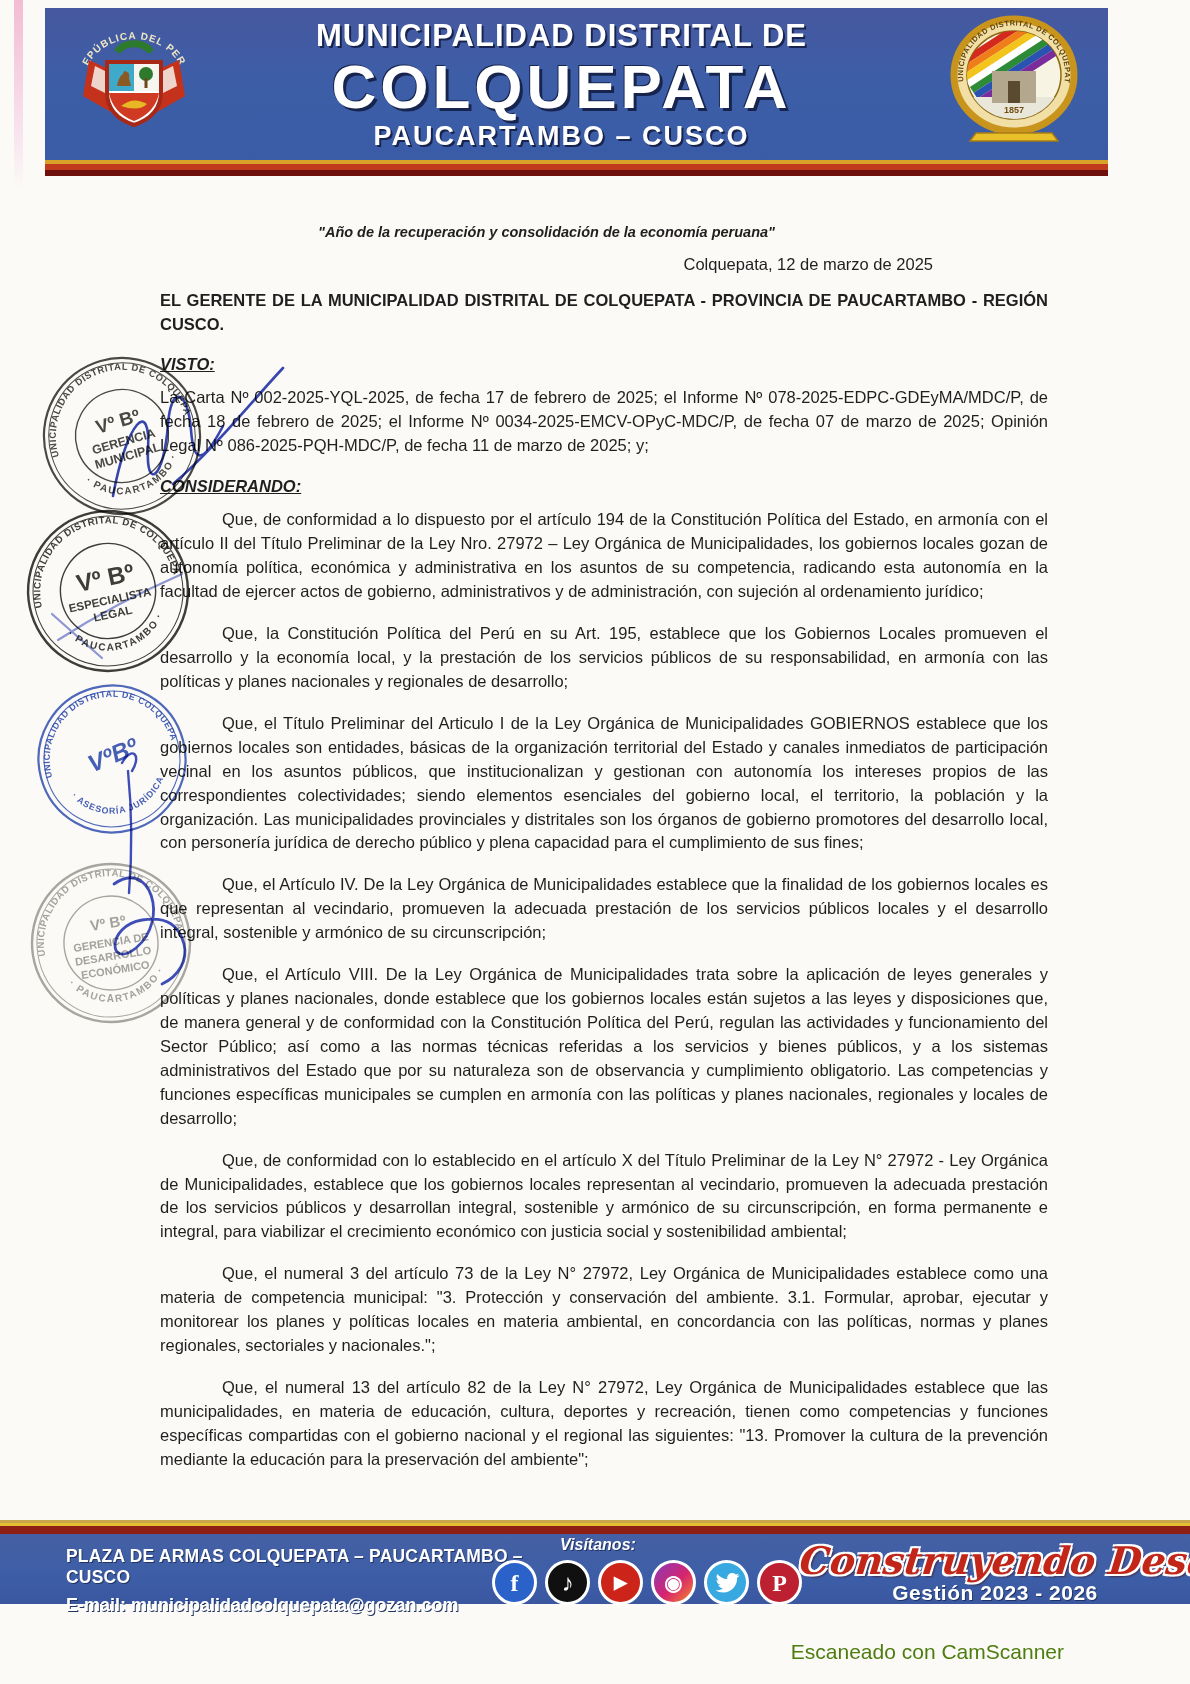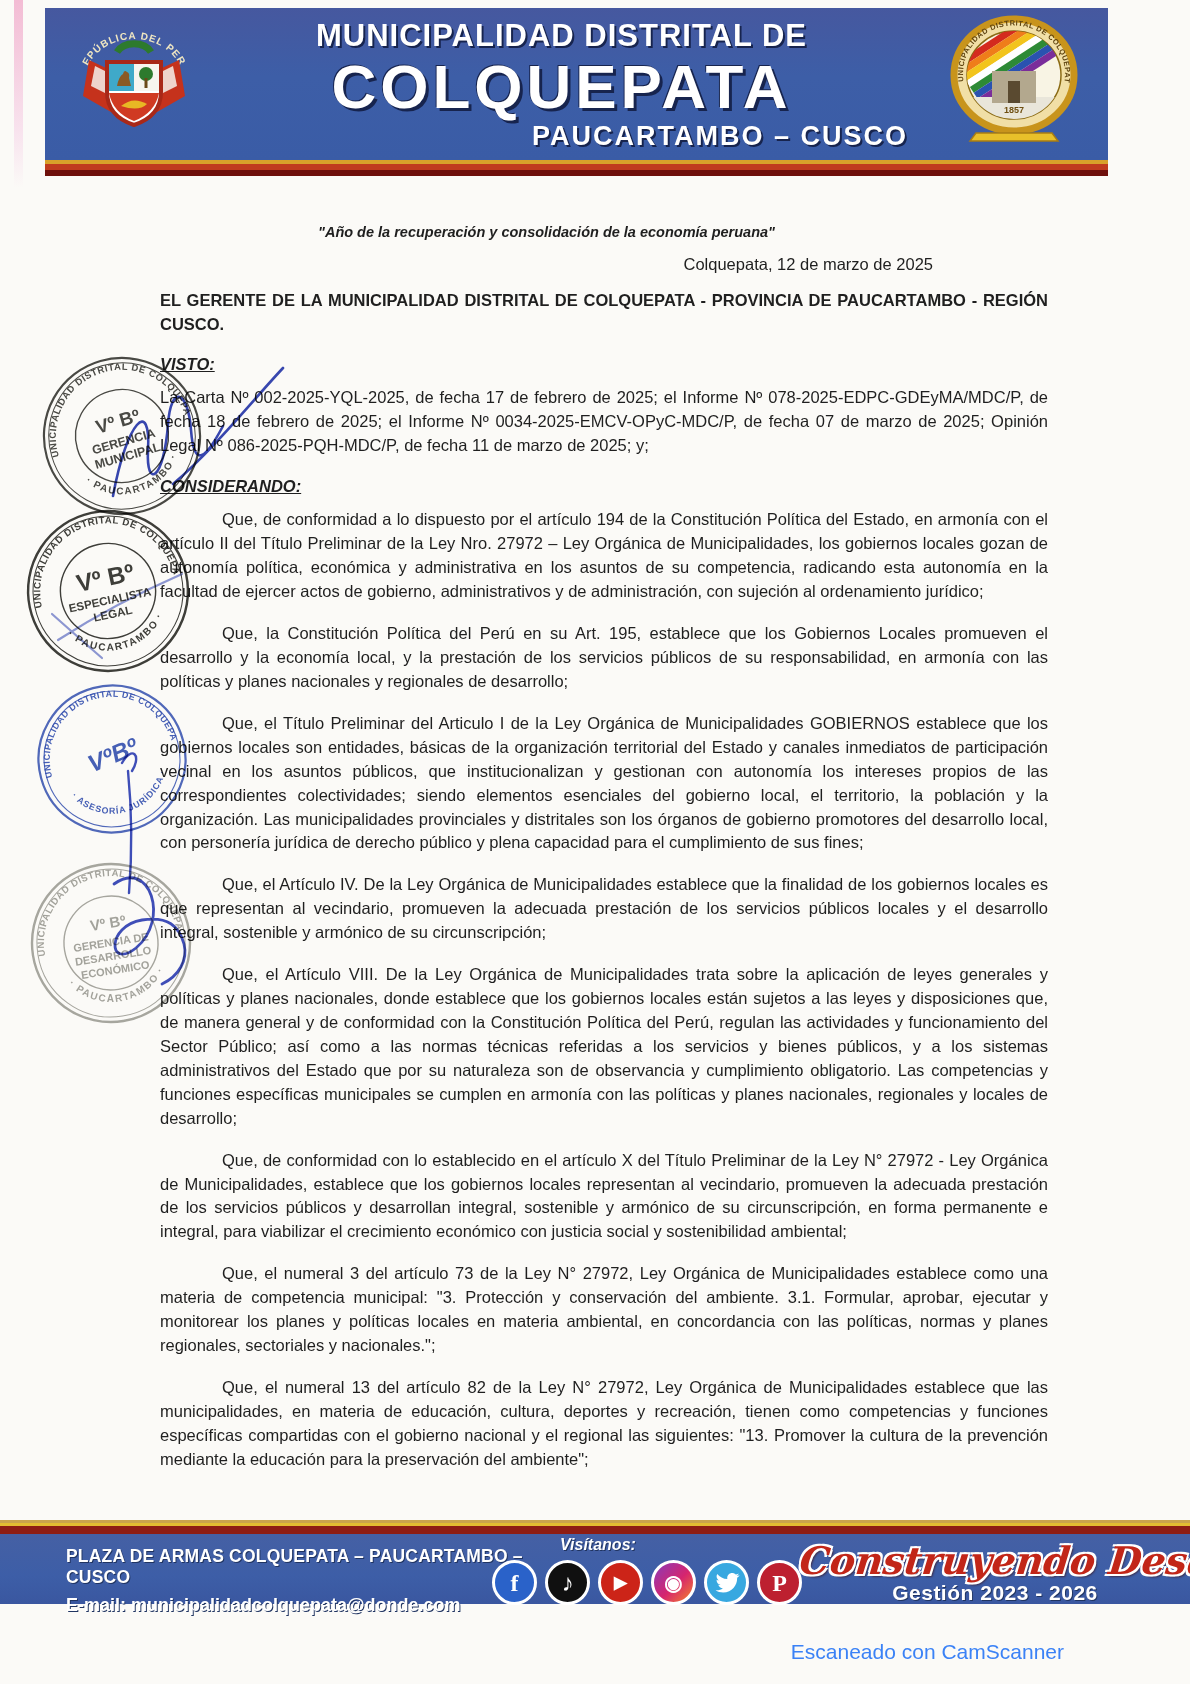--- a/index.html
+++ b/index.html
@@ -13,21 +13,21 @@
   .banner{position:absolute;left:45px;top:8px;width:1063px;height:152px;
        background:linear-gradient(180deg,#46589f,#3d5ea7 45%,#3a5ca6);}
   .banner-stripe{position:absolute;left:45px;top:160px;width:1063px;height:16px;
        background:linear-gradient(180deg,#d8a12a 0 28%,#c03b1e 28% 62%,#6e100c 62% 100%);}
   .banner-text{position:absolute;left:170px;right:200px;top:10px;text-align:center;color:#fff;}
   .bt1{font-size:31px;font-weight:bold;letter-spacing:1px;
        text-shadow:2px 2px 0 #17244e;}
   .bt2{font-size:62px;font-weight:bold;letter-spacing:4px;line-height:1.0;margin-top:2px;
        text-shadow:3px 3px 0 #17244e, -1px -1px 0 #17244e;}
   .bt3{font-size:27px;font-weight:bold;letter-spacing:2px;margin-top:3px;
-       text-shadow:2px 2px 0 #17244e;text-align:right;}
+       text-shadow:2px 2px 0 #17244e;}
   .coat{position:absolute;left:14px;top:4px;}
   .seal{position:absolute;right:18px;top:5px;}
 
   
   .doc{position:absolute;left:160px;top:222px;width:888px;color:#1f1f1f;
        font-size:16.5px;line-height:1.45;}
   .doc p{margin:0;}
   .quote{text-align:center;font-weight:bold;font-style:italic;font-size:14.5px;
        padding-right:115px;margin-bottom:10px !important;}
   .title{font-size:17px;font-weight:bold;text-align:center;text-decoration:underline;
@@ -62,21 +62,21 @@
   .si-youtube{background:#cc2418;font-size:17px;}
   .si-instagram{background:linear-gradient(135deg,#8a3ab9,#d6256e 55%,#f58529);font-size:21px;}
   .si-twitter{background:#38a8e0;}
   .si-pinterest{background:#bd2030;font-family:"Liberation Serif",serif;}
   .f-right{position:absolute;left:800px;top:4px;width:390px;text-align:center;}
   .f-slogan{font-family:"DejaVu Serif",serif;font-style:italic;font-weight:bold;
        font-size:38px;white-space:nowrap;color:#c22618;transform:skewX(-6deg);
        text-shadow:-2px -2px 0 #fff,2px -2px 0 #fff,-2px 2px 0 #fff,2px 2px 0 #fff,3px 3px 2px rgba(60,10,5,.55);}
   .f-term{font-size:21px;font-weight:bold;letter-spacing:.5px;margin-top:-2px;
        text-shadow:1px 1px 0 #203461;}
-  .camscanner{position:absolute;right:126px;top:1640px;font-size:21px;color:#3b82f6;}
+  .camscanner{position:absolute;right:126px;top:1640px;font-size:21px;color:#4d7c0f;}
 </style>
 </head>
 <body>
 
 <div class="page">
 
   <div class="scan-edge"></div>
 
   <div class="banner">
 
@@ -254,21 +254,21 @@
   <svg class="stamp" style="left:52px;top:862px;" width="165" height="165" viewBox="0 0 165 165">
     <g fill="none" stroke="#2b3cb6" stroke-width="2.8" stroke-linecap="round" opacity=".9">
       <path d="M62 22 C98 -4 118 58 84 86 C56 108 54 64 90 58 C116 54 127 64 132 82 C136 98 127 114 110 122"></path>
     </g>
   </svg>
 
   <div class="footer-stripe"></div>
   <div class="footer">
     <div class="f-left">
       <div class="f-address">PLAZA DE ARMAS COLQUEPATA – PAUCARTAMBO – CUSCO</div>
-      <div class="f-email">E-mail: municipalidadcolquepata@donde.com</div>
+      <div class="f-email">E-mail: municipalidadcolquepata@gozan.com</div>
     </div>
     <div class="f-visit">Visítanos:</div>
     <div class="f-icons">
       <span class="sicon si-facebook">f</span>
       <span class="sicon si-tiktok">♪</span>
       <span class="sicon si-youtube">▶</span>
       <span class="sicon si-instagram">◉</span>
       <span class="sicon si-twitter">
         <svg width="26" height="26" viewBox="0 0 24 24" fill="#fff">
           <path d="M23.4 4.8c-.8.37-1.6.6-2.5.72.9-.54 1.6-1.4 1.9-2.4-.85.5-1.8.87-2.8 1.07C19.2 3.3 18 2.8 16.7 2.8c-2.5 0-4.5 2-4.5 4.5 0 .35.04.7.1 1.03-3.75-.2-7.1-2-9.3-4.73-.4.67-.6 1.45-.6 2.28 0 1.57.8 2.95 2 3.76-.74-.02-1.44-.22-2.05-.56v.06c0 2.2 1.56 4.03 3.64 4.44-.38.1-.78.16-1.2.16-.3 0-.58-.03-.86-.08.58 1.8 2.26 3.11 4.25 3.15-1.56 1.22-3.52 1.95-5.65 1.95-.37 0-.73-.02-1.08-.06 2 1.29 4.4 2.04 6.97 2.04 8.36 0 12.93-6.93 12.93-12.93v-.59c.89-.64 1.66-1.44 2.27-2.35z"></path>

